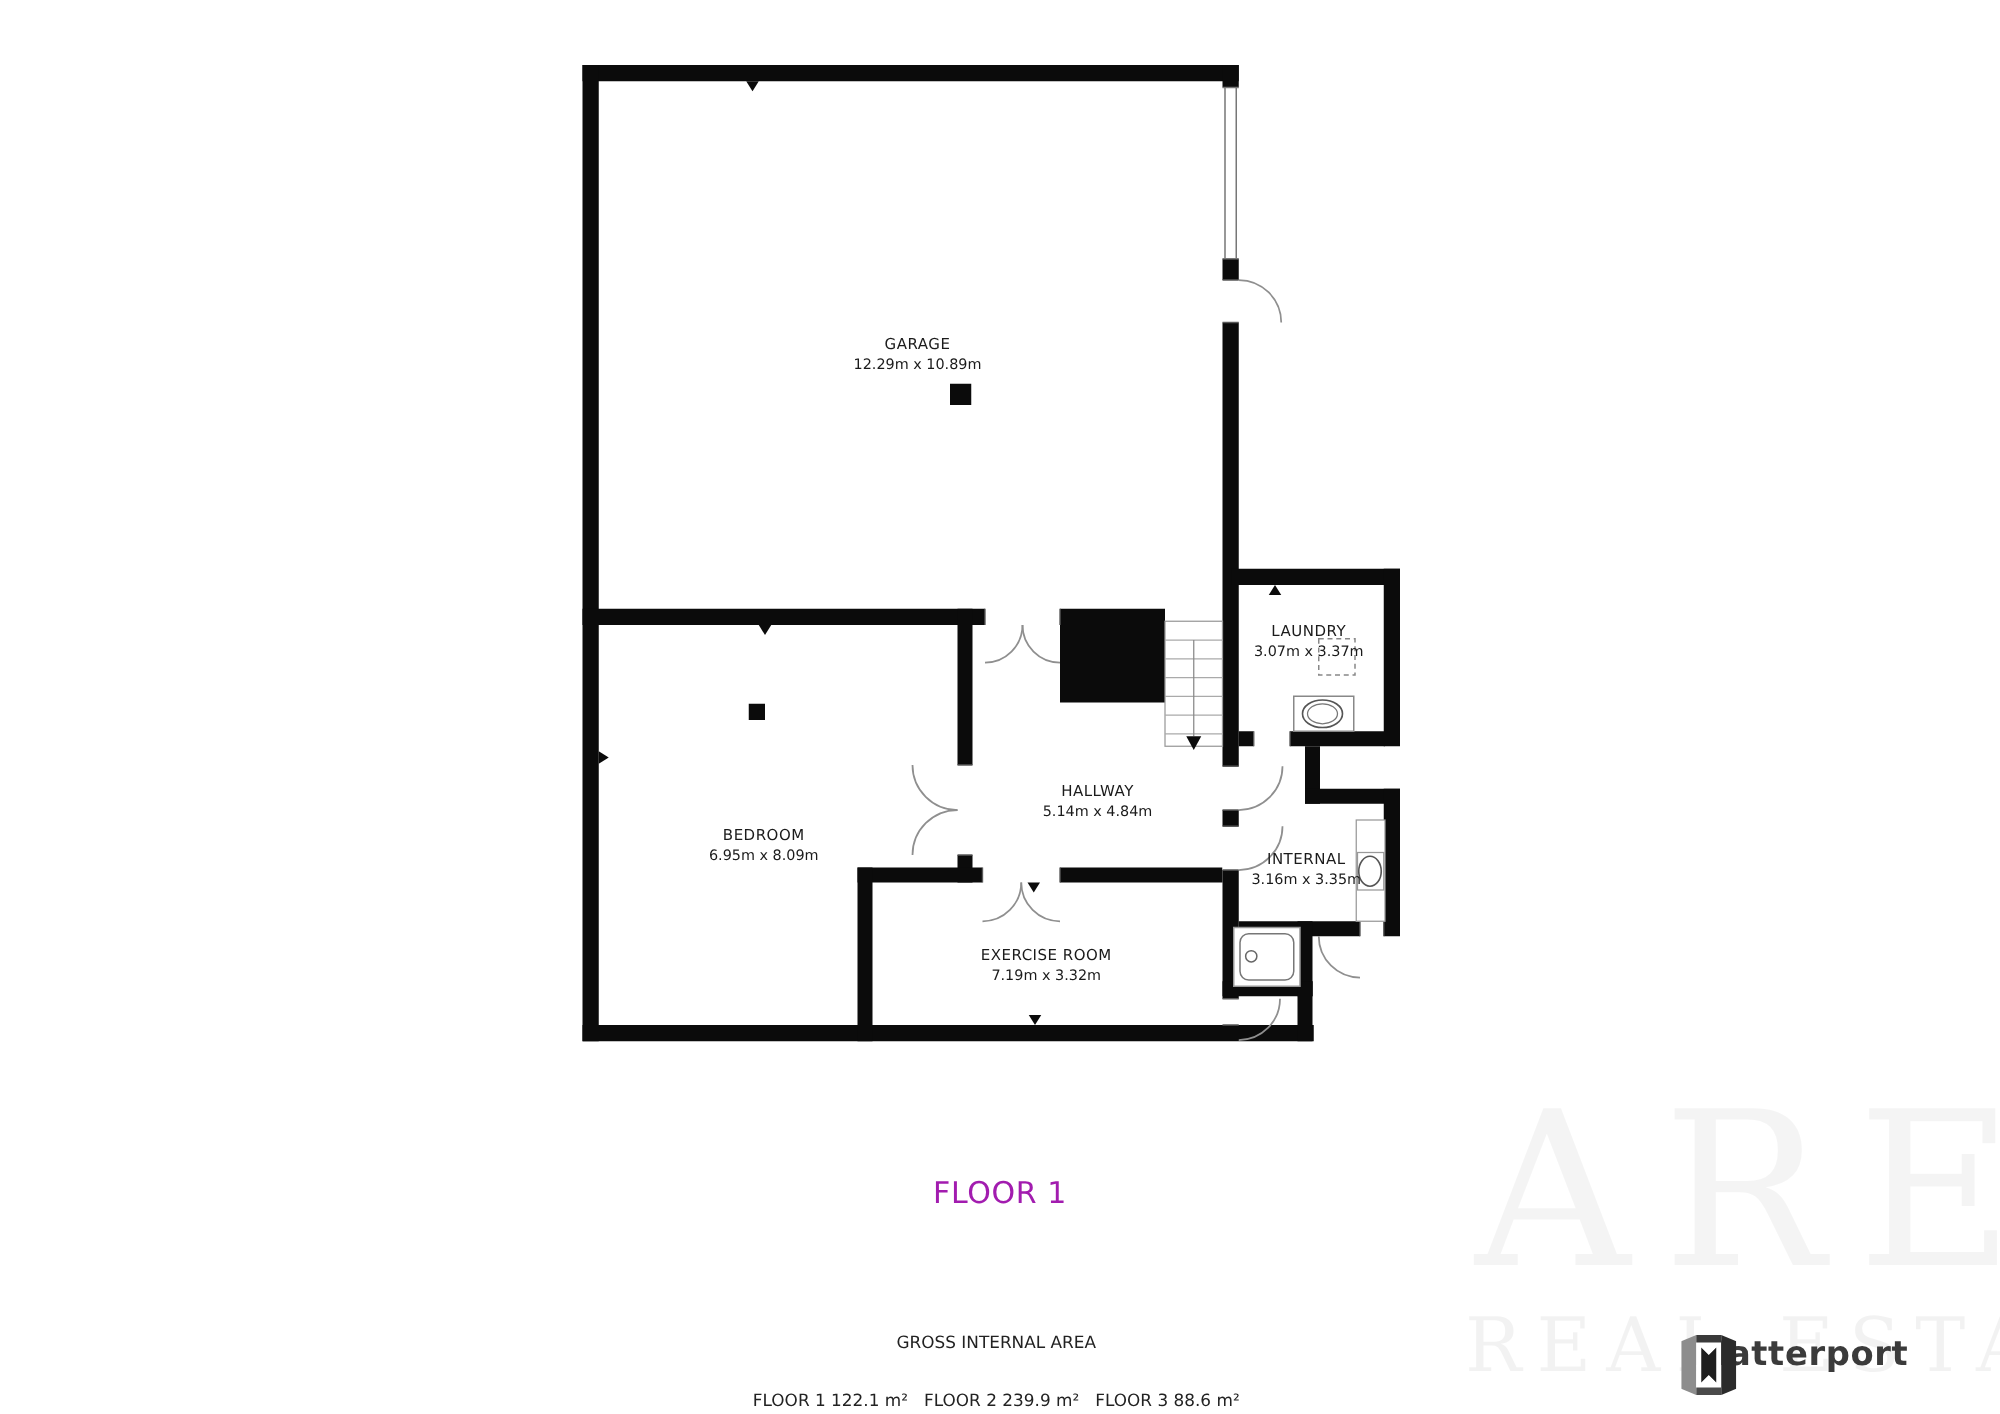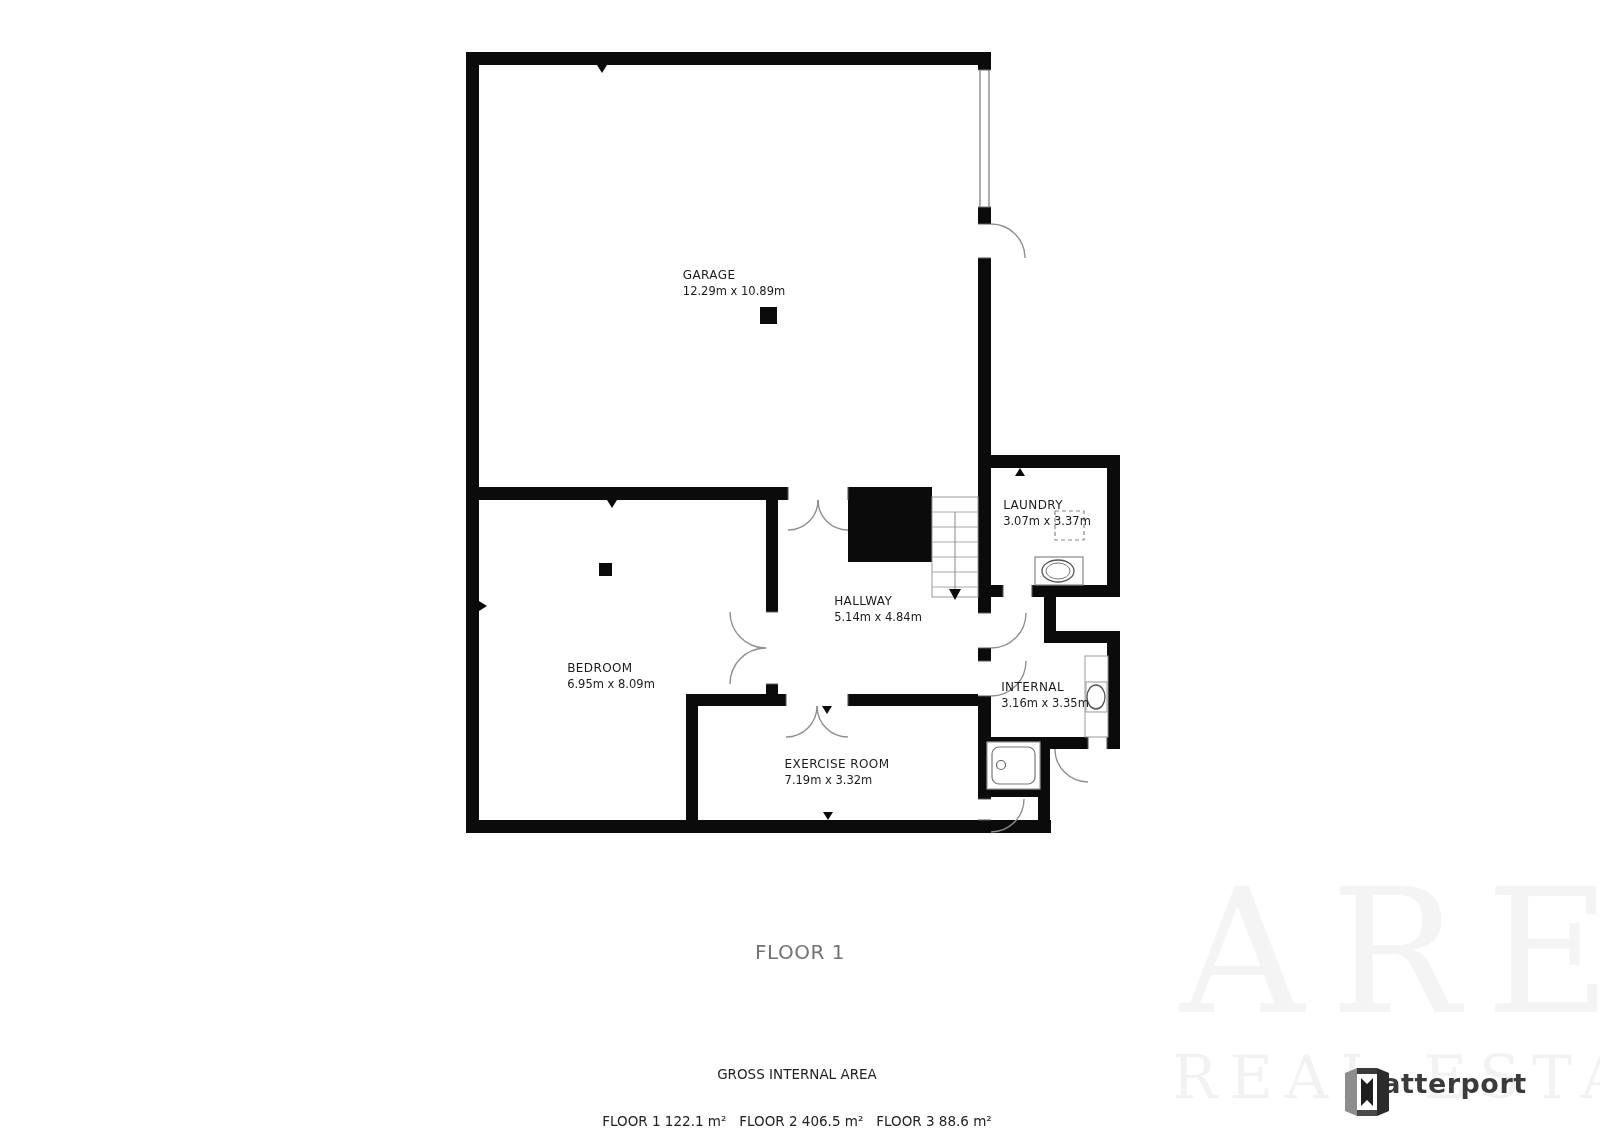--- a/index.html
+++ b/index.html
@@ -1,23 +1,23 @@
 <!DOCTYPE html>
 <html><head>
 <meta charset="utf-8">
 <style>
   html,body{margin:0;padding:0;background:#fff;}
   .canvas{position:relative;width:1600px;height:1131px;background:#ffffff;overflow:hidden;
           font-family:"DejaVu Sans","Liberation Sans",sans-serif;}
   svg{position:absolute;left:0;top:0;}
-  .room-label{position:absolute;transform:translateX(-50%);color:#1b1b1b;}
+  .room-label{position:absolute;transform:translateX(-50%);text-align:center;color:#1b1b1b;}
   .room-name{font-size:12px;letter-spacing:.4px;white-space:nowrap;}
   .room-dims{font-size:11.5px;margin-top:2px;white-space:nowrap;}
   .floor-title{position:absolute;left:800px;top:940px;transform:translateX(-50%);
-               font-size:20px;color:#737373;letter-spacing:.5px;white-space:pre;}
+               font-size:24px;color:#a21caf;letter-spacing:.5px;white-space:pre;}
   .area-block{position:absolute;left:797px;top:1036px;transform:translateX(-50%);
               text-align:center;color:#222;font-size:13.5px;line-height:15.5px;white-space:pre;}
   .wm1{position:absolute;left:1180px;top:852px;font-family:"DejaVu Serif","Liberation Serif",serif;
        font-size:172px;letter-spacing:26px;color:rgba(0,0,0,0.045);white-space:nowrap;}
   .wm2{position:absolute;left:1172px;top:1042px;font-family:"DejaVu Serif","Liberation Serif",serif;
        font-size:60px;letter-spacing:12px;color:rgba(0,0,0,0.05);white-space:nowrap;}
   .logo{position:absolute;left:1345px;top:1068px;display:flex;align-items:center;}
   .logo-text{font-size:27px;font-weight:bold;color:#3b3b3b;letter-spacing:.5px;margin-left:10px;}
 </style>
 </head>
@@ -137,42 +137,42 @@
   </svg>
 
   <div class="room-label" style="left:734px;top:268px">
     <div class="room-name">GARAGE</div>
     <div class="room-dims">12.29m x 10.89m</div>
   </div>
   <div class="room-label" style="left:1047px;top:498px">
     <div class="room-name">LAUNDRY</div>
     <div class="room-dims">3.07m x 3.37m</div>
   </div>
-  <div class="room-label" style="left:878px;top:594px">
+  <div class="room-label" style="left:878px;top:626px">
     <div class="room-name">HALLWAY</div>
     <div class="room-dims">5.14m x 4.84m</div>
   </div>
   <div class="room-label" style="left:611px;top:661px">
     <div class="room-name">BEDROOM</div>
     <div class="room-dims">6.95m x 8.09m</div>
   </div>
   <div class="room-label" style="left:1045px;top:680px">
     <div class="room-name">INTERNAL</div>
     <div class="room-dims">3.16m x 3.35m</div>
   </div>
   <div class="room-label" style="left:837px;top:757px">
     <div class="room-name">EXERCISE ROOM</div>
     <div class="room-dims">7.19m x 3.32m</div>
   </div>
 
   <div class="floor-title">FLOOR 1</div>
 
   <div class="area-block">
     <div>GROSS INTERNAL AREA</div>
-    <div>FLOOR 1 122.1 m²   FLOOR 2 406.5 m²   FLOOR 3 88.6 m²</div>
+    <div>FLOOR 1 122.1 m²   FLOOR 2 239.9 m²   FLOOR 3 88.6 m²</div>
     
     
     
   </div>
 
   <div class="logo">
     <svg width="44" height="48" viewBox="0 0 44 48">
       <polygon points="0,5 12,0 12,48 0,43" fill="#8d8d8d"></polygon>
       <polygon points="12,0 32,0 32,48 12,48" fill="#ffffff"></polygon>
       <polygon points="32,0 44,5 44,43 32,48" fill="#2b2b2b"></polygon>

